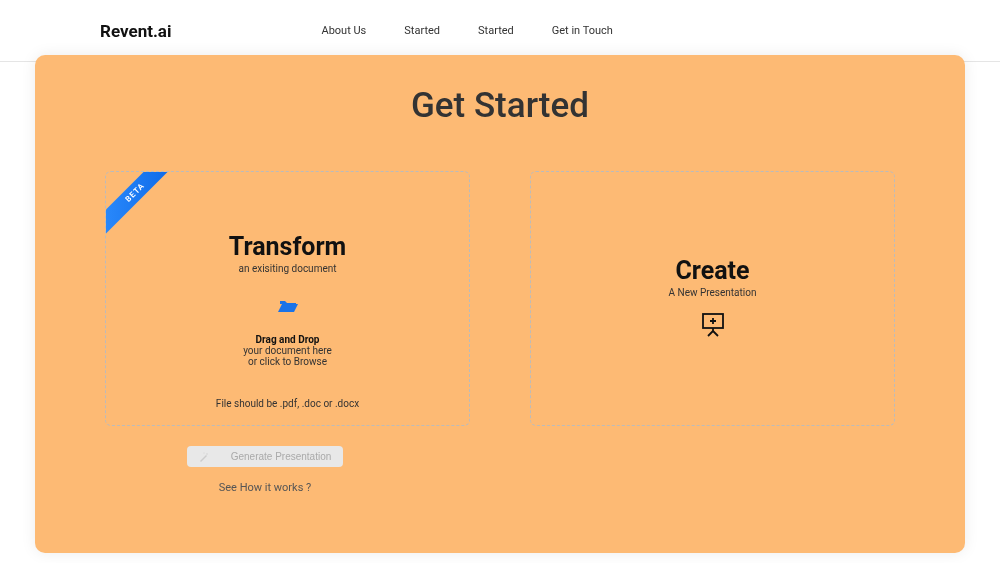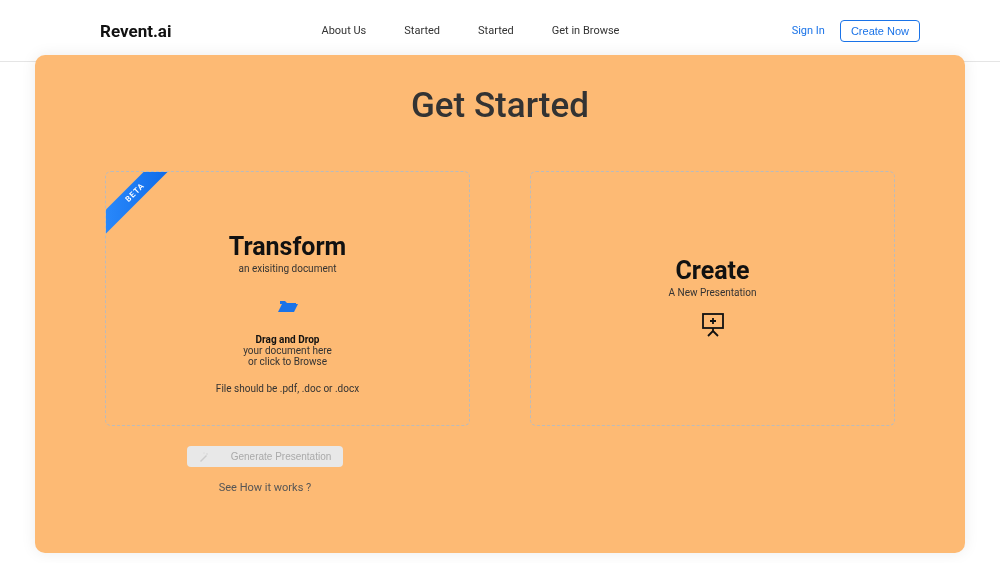--- a/index.html
+++ b/index.html
@@ -144,21 +144,21 @@
       color: #111;
       margin-top: 16px;
     }
     .drag-sub {
       font-size: 10px;
       color: #333;
     }
     .file-info {
       font-size: 10px;
       color: #333;
-      margin-top: 16px;
+      margin-top: 31px;
     }
     .presentation-icon {
       margin-top: 15px;
     }
     .below-card {
       margin-top: 20px;
       display: flex;
       flex-direction: column;
       align-items: center;
       width: 320px;
@@ -189,25 +189,21 @@
   </style>
 </head>
 <body>
 
 <div class="header">
   <div class="logo">Revent.ai</div>
   <div class="nav">
     <div class="nav-item">About Us</div>
     <div class="nav-item">Started</div>
     <div class="nav-item">Started</div>
-    <div class="nav-item">Get in Browse</div>
-  </div>
-  <div class="header-right">
-    <div class="signin">Sign In</div>
-    <button class="create-now">Create Now</button>
+    <div class="nav-item">Get in Touch</div>
   </div>
 </div>
 
 <div class="main-container">
   <h1 class="page-title">Get Started</h1>
 
   <div class="cards-row">
 
     <div class="card card-transform">
       <div class="beta-ribbon-more">

